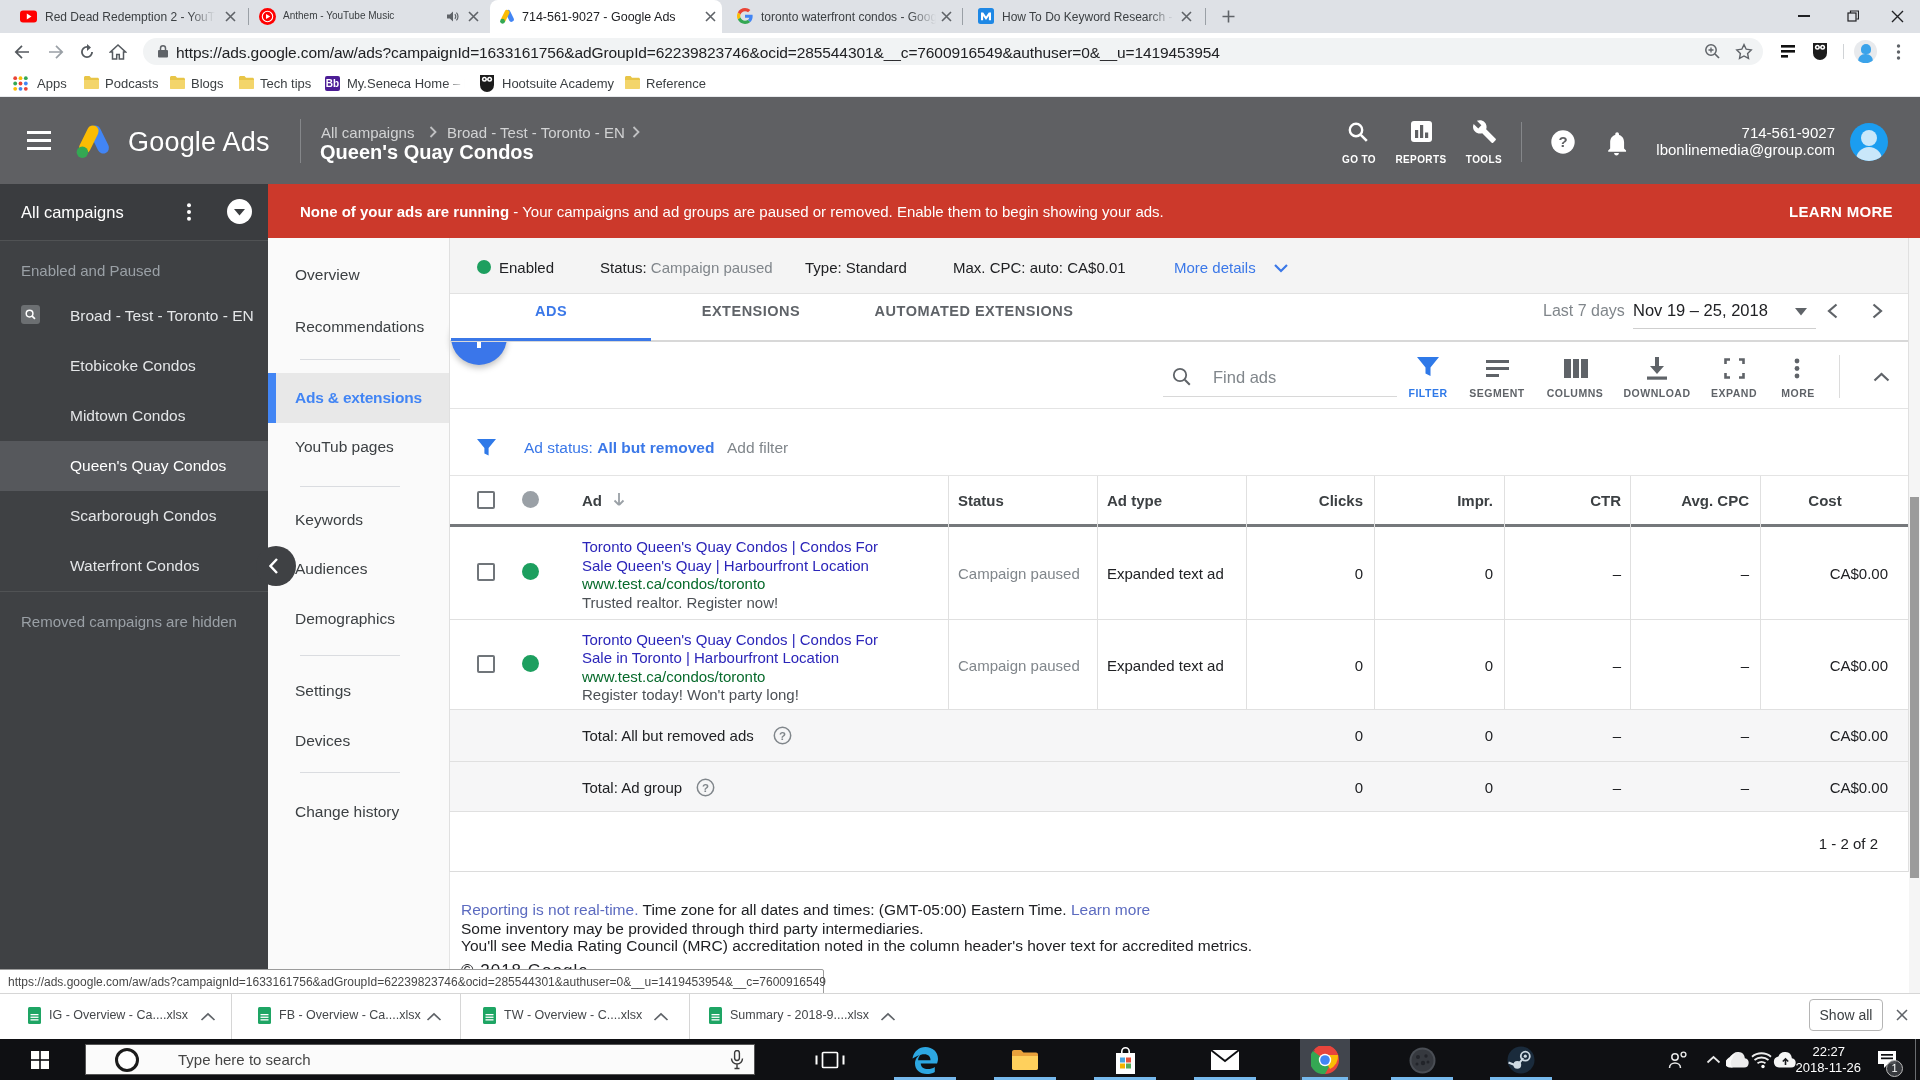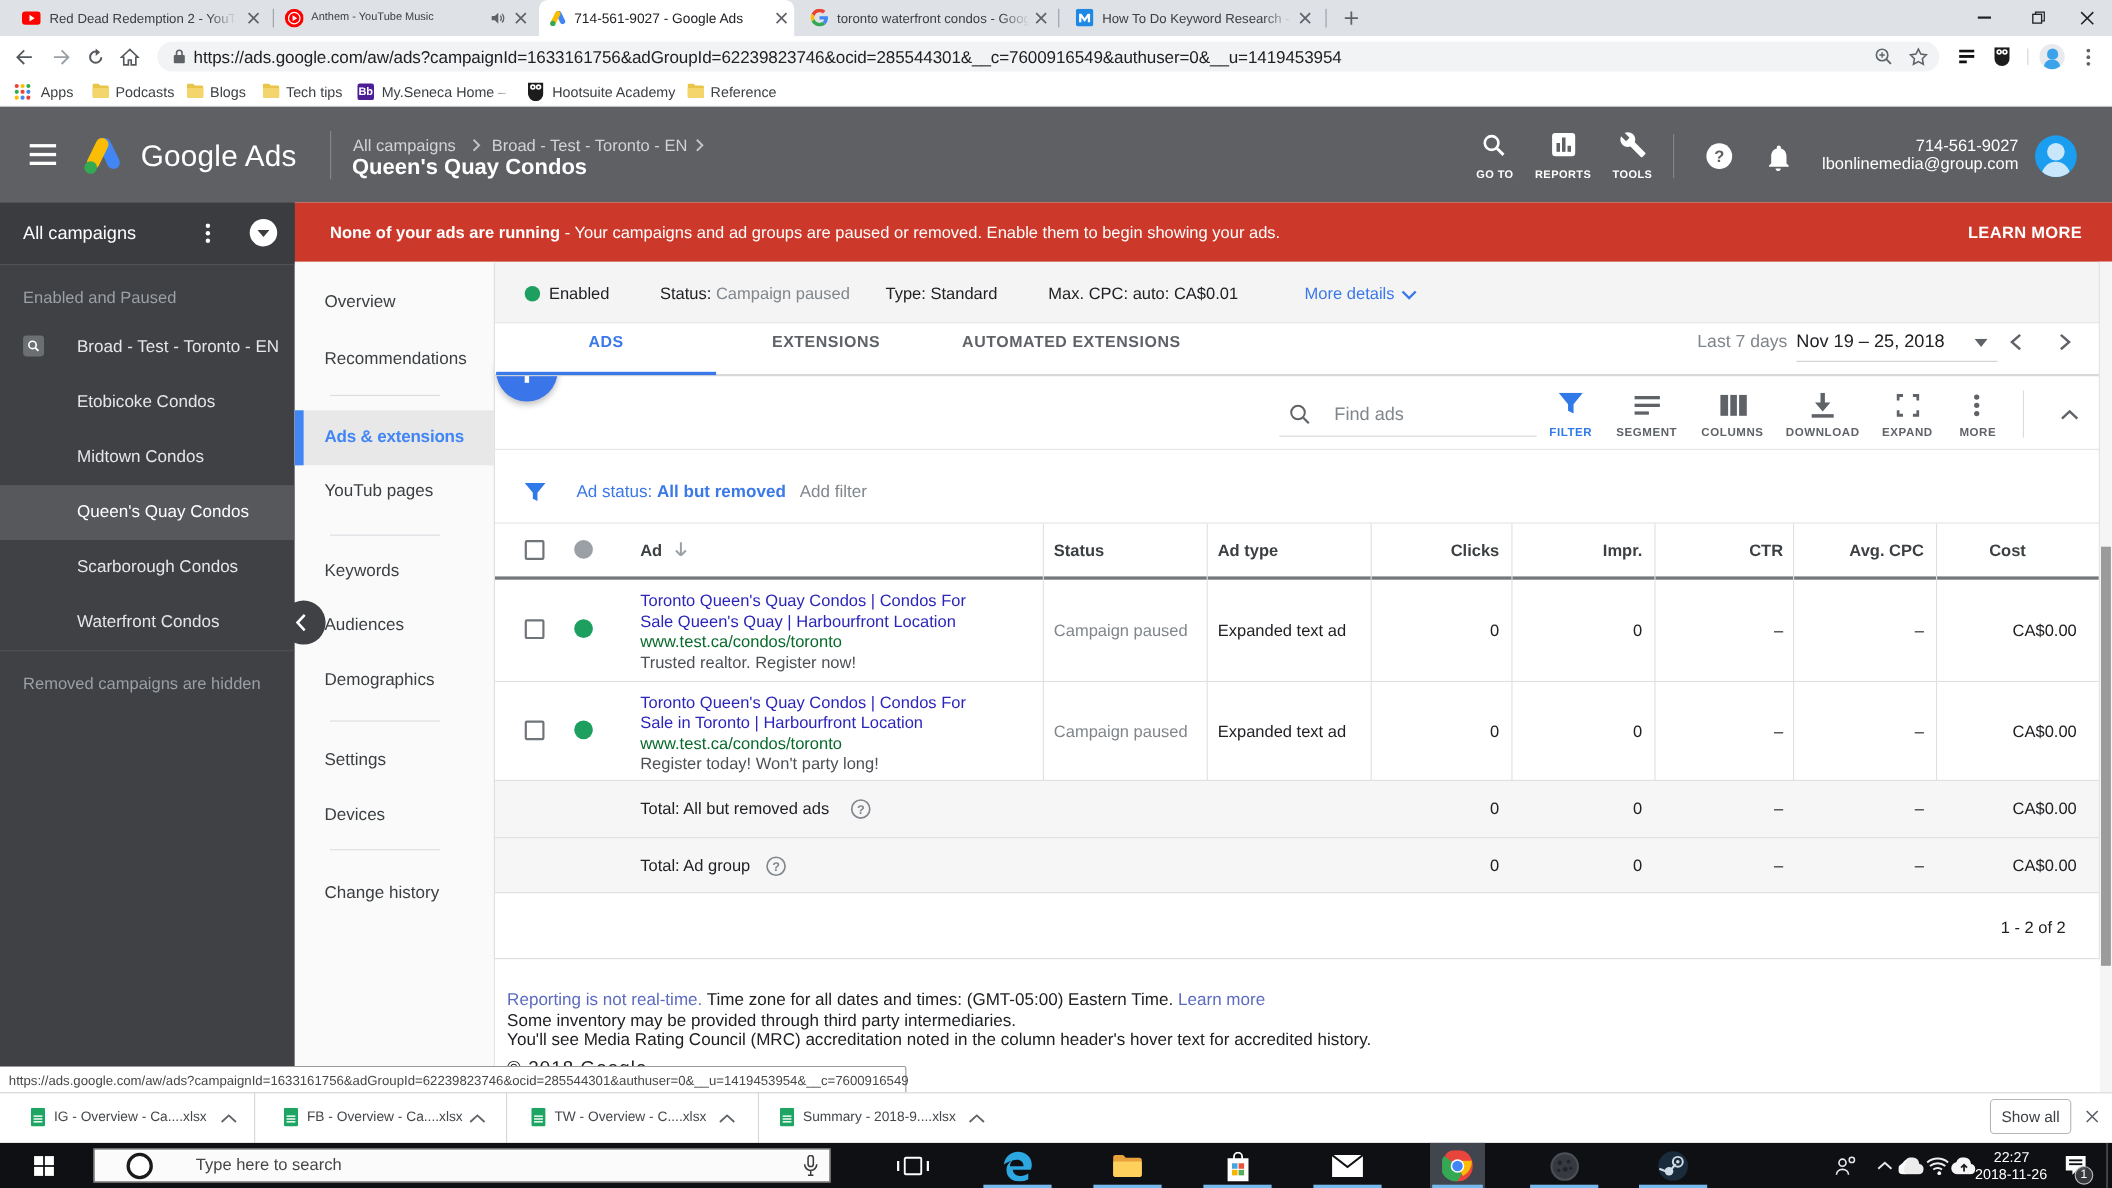--- a/index.html
+++ b/index.html
@@ -320,21 +320,21 @@
 </div>
 
 <div id="main-root">
 
   <div class="a" style="left:450px;top:238px;width:1470px;height:56px;background:#f4f4f4;border-bottom:1px solid #e2e2e2;box-sizing:border-box;"></div>
   <div class="a" style="left:477px;top:260px;width:14px;height:14px;border-radius:50%;background:#1d9f5f;"></div>
   <div class="tx" style="left:499px;top:259px;font-size:15px;color:#202124;">Enabled</div>
   <div class="tx" style="left:600px;top:259px;font-size:15px;color:#202124;">Status: <span style="color:#80868b;">Campaign paused</span></div>
   <div class="tx" style="left:805px;top:259px;font-size:15px;color:#202124;">Type: Standard</div>
   <div class="tx" style="left:953px;top:259px;font-size:15px;color:#202124;">Max. CPC: auto: CA$0.01</div>
-  <div class="tx" style="left:1174px;top:259px;font-size:15px;color:#3b78e8;margin-left:12px;">More details</div>
+  <div class="tx" style="left:1174px;top:259px;font-size:15px;color:#3b78e8;">More details</div>
   <svg class="a" style="left:1273px;top:263px;" width="16" height="10" viewBox="0 0 16 10">
         <path d="M2 2l6 6 6-6" fill="none" stroke="#3b78e8" stroke-width="2.2"></path>
       </svg>
 
   <div class="a" style="left:451px;top:309px;width:56px;height:56px;border-radius:50%;background:#3a76ea;box-shadow:0 3px 6px rgba(0,0,0,0.25);"></div>
   <div class="a" style="left:477px;top:327px;width:4px;height:21px;background:#fff;"></div>
 
   <div class="a" style="left:450px;top:294px;width:1470px;height:46px;background:#fff;"></div>
   <div class="a" style="left:450px;top:340px;width:1470px;height:1.5px;background:#d8d8d8;"></div>
   <div class="a" style="left:451px;top:337.5px;width:200px;height:3.5px;background:#3b78e8;"></div>
@@ -481,21 +481,21 @@
   <div class="a" style="left:449px;top:238px;width:1px;height:634px;background:#e0e0e0;"></div>
   <div class="a" style="left:1908px;top:238px;width:1px;height:634px;background:#e0e0e0;"></div>
 
   <div class="a" style="left:1909px;top:238px;width:11px;height:755px;background:#f5f5f5;"></div>
   <div class="a" style="left:1910px;top:497px;width:9px;height:381px;background:#9b9b9b;"></div>
 </div>
 
 <div id="foot-root">
   <div class="tx" style="left:461px;top:901px;font-size:15.5px;color:#202124;"><span style="color:#5c6bc0;">Reporting is not real-time.</span> Time zone for all dates and times: (GMT-05:00) Eastern Time. <span style="color:#5c6bc0;">Learn more</span></div>
   <div class="tx" style="left:461px;top:920px;font-size:15.5px;color:#202124;">Some inventory may be provided through third party intermediaries.</div>
-  <div class="tx" style="left:461px;top:937px;font-size:15.5px;color:#202124;">You'll see Media Rating Council (MRC) accreditation noted in the column header's hover text for accredited history.</div>
+  <div class="tx" style="left:461px;top:937px;font-size:15.5px;color:#202124;">You'll see Media Rating Council (MRC) accreditation noted in the column header's hover text for accredited metrics.</div>
   <div class="tx" style="left:461px;top:961px;font-size:17px;color:#202124;letter-spacing:1px;">© 2018 Google</div>
 
   <div class="a" style="left:-2px;top:969px;width:826px;height:25px;background:#fff;border:1px solid #9b9b9b;box-sizing:border-box;border-radius:0 2px 0 0;"></div>
   <div class="tx" style="left:8px;top:975px;font-size:12px;color:#474747;">https://ads.google.com/aw/ads?campaignId=1633161756&amp;adGroupId=62239823746&amp;ocid=285544301&amp;authuser=0&amp;__u=1419453954&amp;__c=7600916549</div>
 </div>
 
 <div class="a" style="left:0;top:993px;width:1920px;height:46px;background:#ffffff;border-top:1px solid #d6d6d6;box-sizing:border-box;"></div>
 <div id="dl-root">
   <svg class="a" style="left:28px;top:1007px;" width="13" height="17" viewBox="0 0 13 17">
         <rect width="13" height="17" rx="1.5" fill="#1ea564"></rect>

